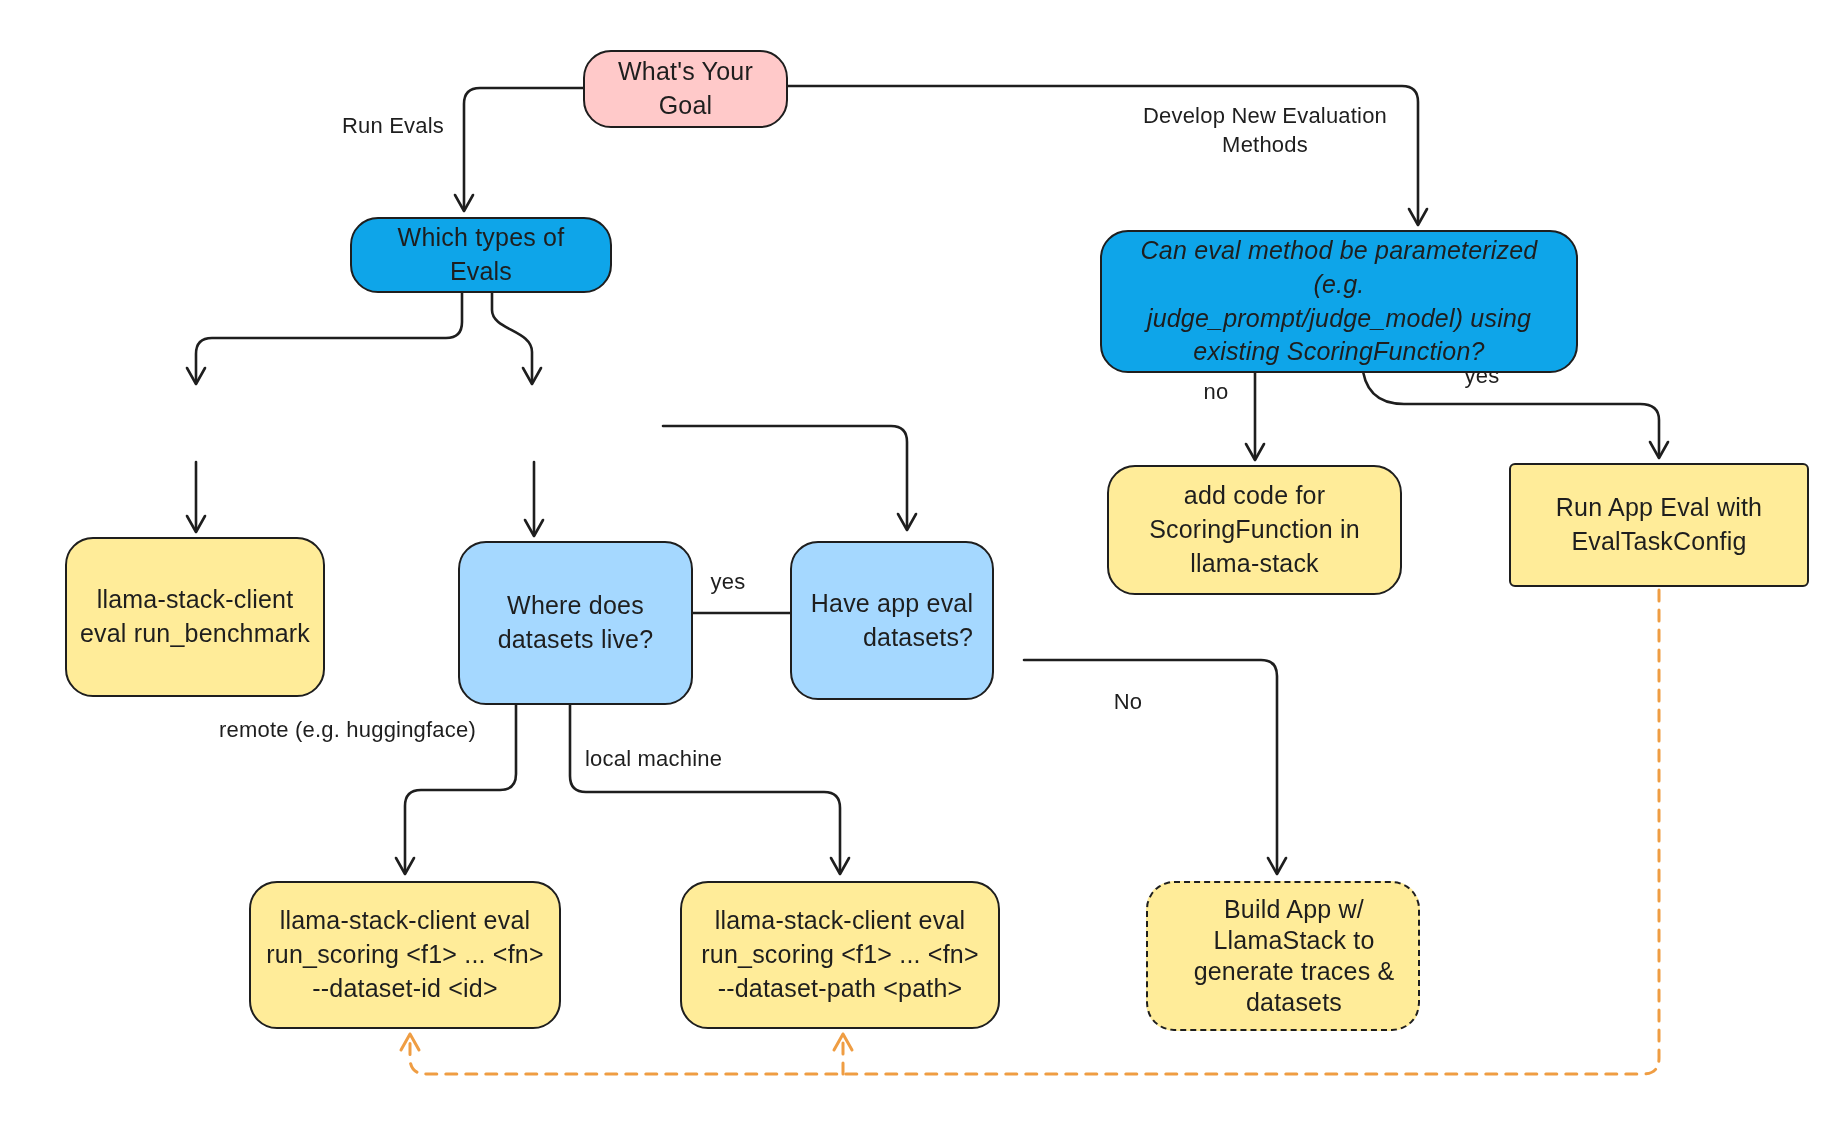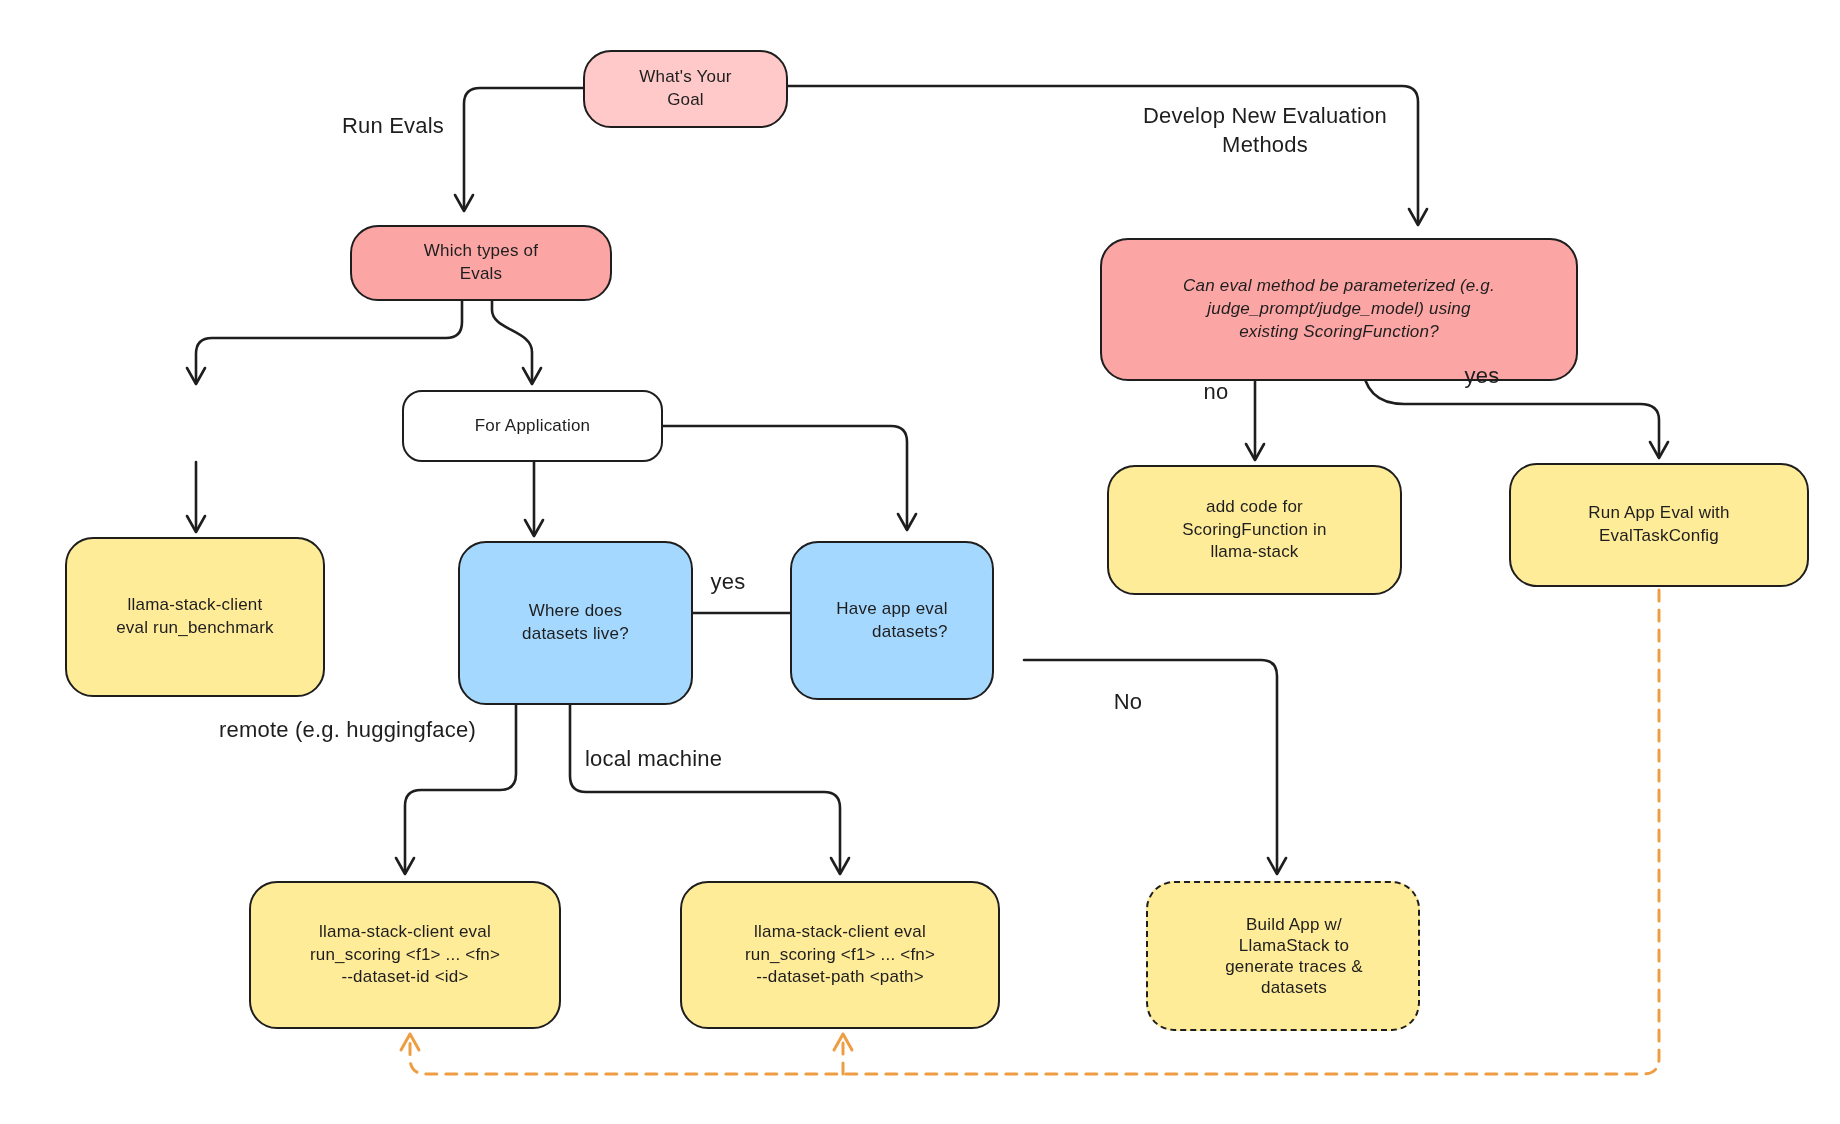--- a/index.html
+++ b/index.html
@@ -28,29 +28,29 @@
   svg.wires path.feedback-head { stroke: #ef9d43; stroke-width: 3; stroke-dasharray: none; }
   .node {
     position: absolute;
     display: flex;
     align-items: center;
     justify-content: center;
     text-align: center;
     white-space: pre-line;
     border: 2.6px solid #1e1e1e;
     border-radius: 28px;
-    font-size: 17px;
+    font-size: 25px;
     line-height: 1.35;
     padding: 6px 10px;
     box-sizing: border-box;
     letter-spacing: 0.2px;
   }
   .node.small-radius { border-radius: 20px; }
   .pink   { background: #ffc9c9; }
-  .green  { background: #fca5a5; margin-top: 8px; }
+  .green  { background: #0ea5e9; }
   .blue   { background: #a5d8ff; }
   .yellow { background: #ffec99; }
   .white  { background: #ffffff; }
   .dashed { border-style: dashed; padding-left: 32px; }
   .edge-label {
     position: absolute;
     font-size: 22px;
     line-height: 1.3;
     text-align: center;
     white-space: pre-line;
@@ -142,36 +142,35 @@
 Goal</div>
 
   <div class="node green" style="left:350px; top:217px; width:262px; height:76px;">Which types of
 Evals</div>
 
   <div class="node green" style="left:1100px; top:230px; width:478px; height:143px;font-style:italic;">Can eval method be parameterized (e.g.
 judge_prompt/judge_model) using
 existing ScoringFunction?</div>
 
 
-  <div class="node white small-radius" style="left:402px; top:390px; width:261px; height:72px;">For Application</div>
 
   <div class="node yellow" style="left:65px; top:537px; width:260px; height:160px;">llama-stack-client
 eval run_benchmark</div>
 
   <div class="node blue" style="left:422px; top:541px; width:235px; height:164px;margin-left:36px;">Where does
 datasets live?</div>
 
   <div class="node blue" style="left:790px; top:541px; width:204px; height:159px;text-align:right;">Have app eval
 datasets?</div>
 
   <div class="node yellow" style="left:1107px; top:465px; width:295px; height:130px;">add code for
 ScoringFunction in
 llama-stack</div>
 
-  <div class="node yellow" style="left:1509px; top:463px; width:300px; height:124px;">Run App Eval with
+  <div class="node yellow" style="left:1509px; top:463px; width:300px; height:124px;border-radius:6px;">Run App Eval with
 EvalTaskConfig</div>
 
   <div class="node yellow" style="left:249px; top:881px; width:312px; height:148px;">llama-stack-client eval
 run_scoring &lt;f1&gt; ... &lt;fn&gt;
 --dataset-id &lt;id&gt;</div>
 
   <div class="node yellow" style="left:680px; top:881px; width:320px; height:148px;">llama-stack-client eval
 run_scoring &lt;f1&gt; ... &lt;fn&gt;
 --dataset-path &lt;path&gt;</div>
 

